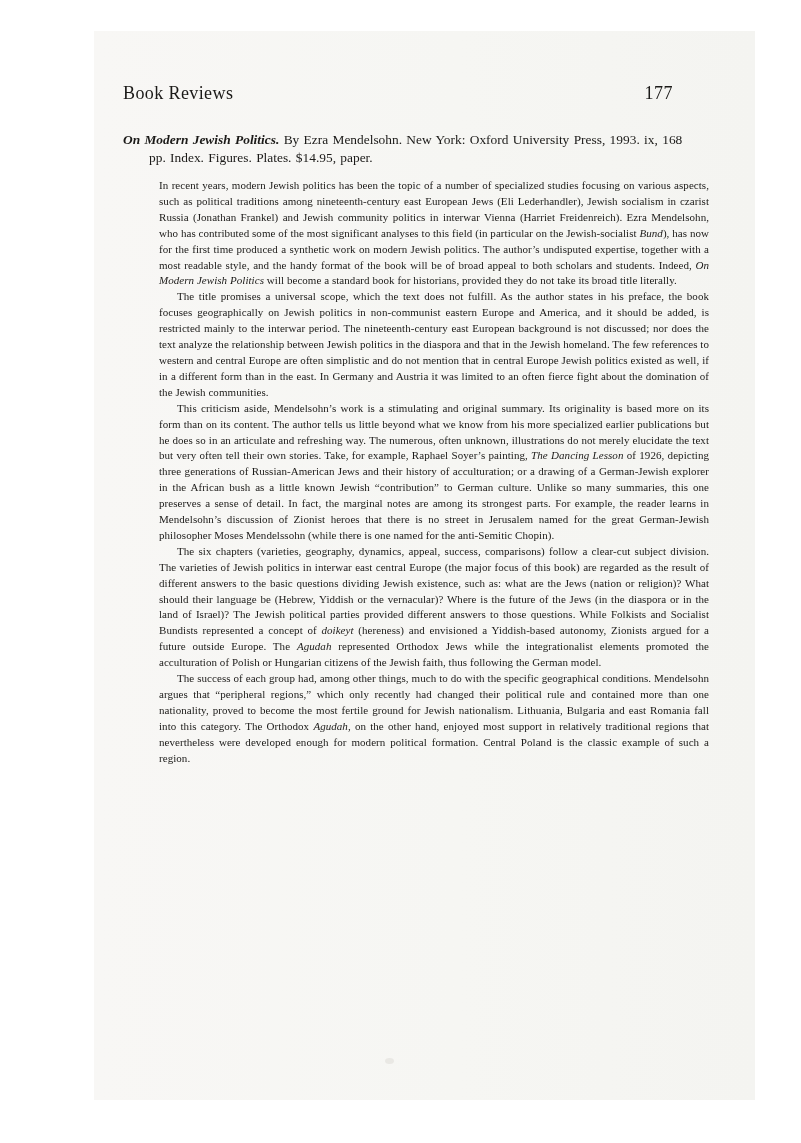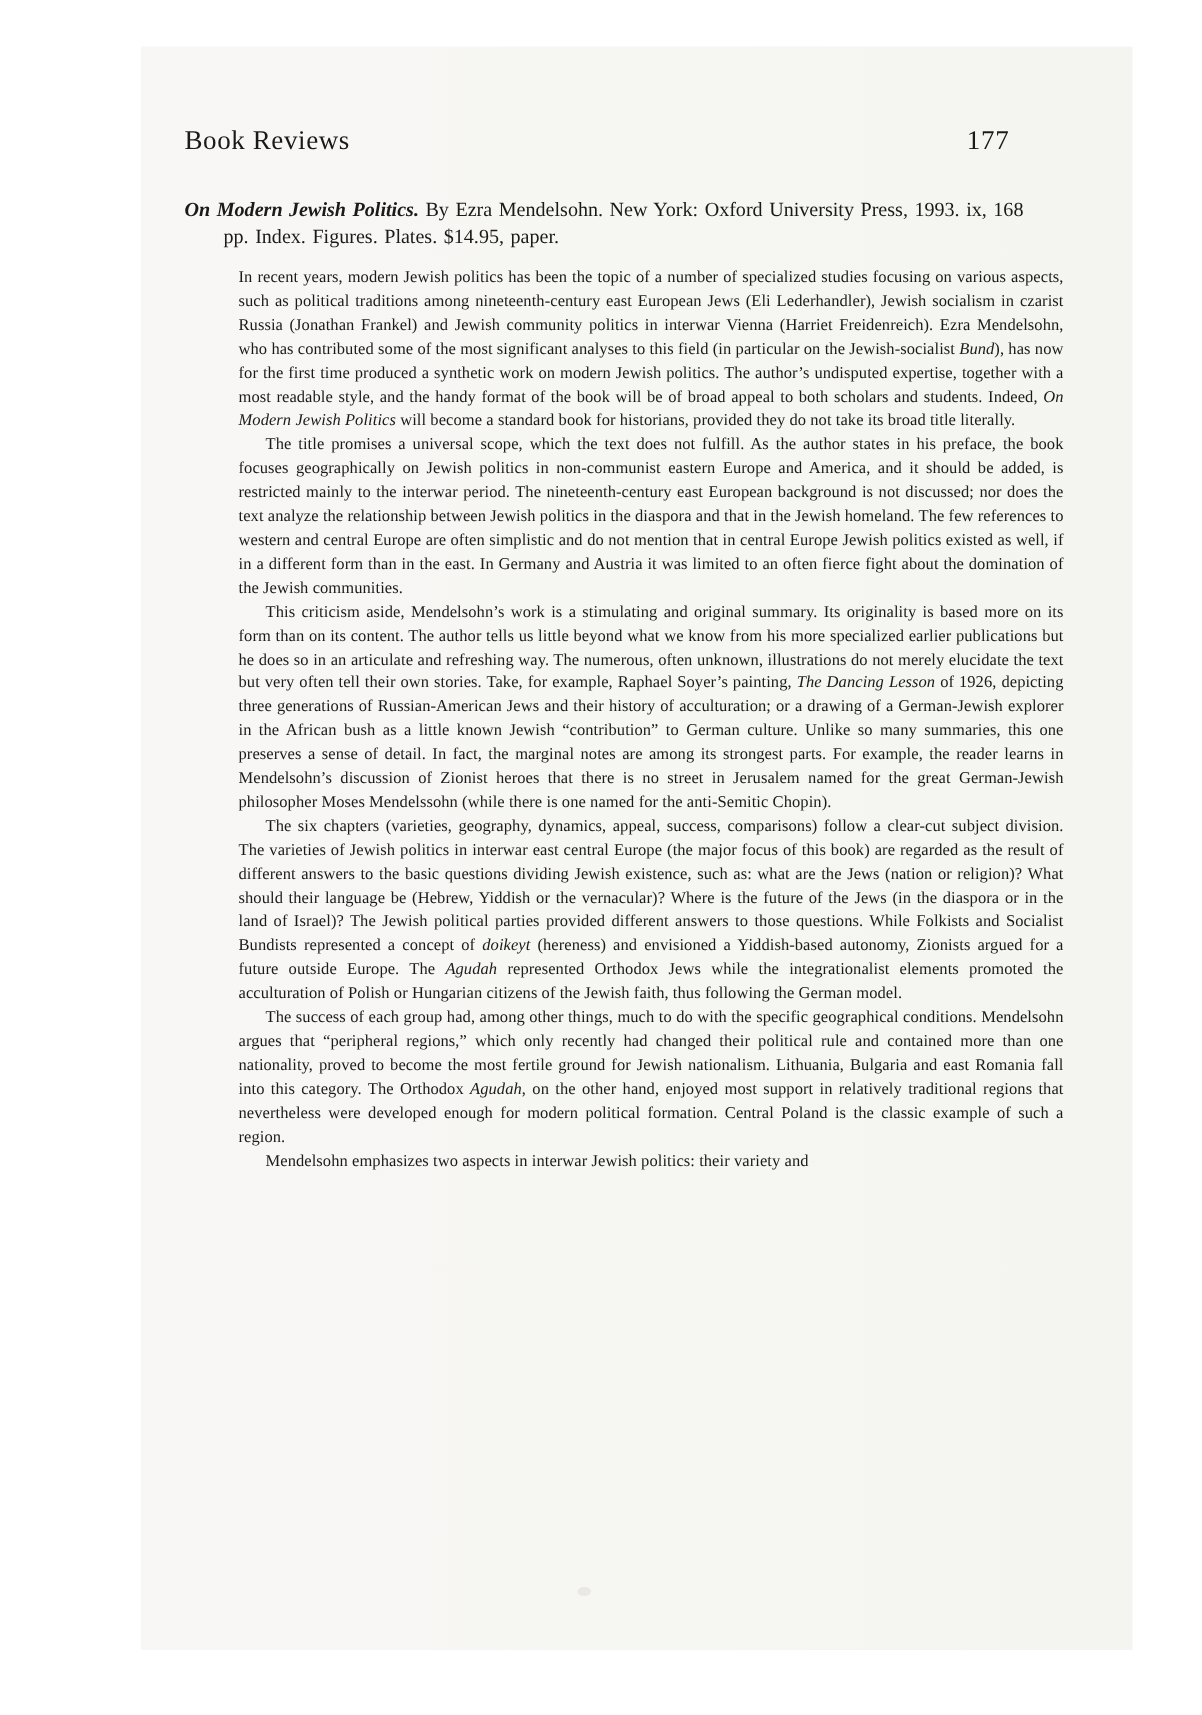--- a/index.html
+++ b/index.html
@@ -100,18 +100,17 @@
     </div>
 
     <div class="citation"><span class="run-bold-italic">On Modern Jewish Politics.</span><span> By Ezra Mendelsohn. New York: Oxford University Press, 1993. ix, 168 pp. Index. Figures. Plates. $14.95, paper.</span></div>
 
     <div class="body-text">
       <p class="para no-indent"><span>In recent years, modern Jewish politics has been the topic of a number of specialized studies focusing on various aspects, such as political traditions among nineteenth-century east European Jews (Eli Lederhandler), Jewish socialism in czarist Russia (Jonathan Frankel) and Jewish community politics in interwar Vienna (Harriet Freidenreich). Ezra Mendelsohn, who has contributed some of the most significant analyses to this field (in particular on the Jewish-socialist </span><span class="run-italic">Bund</span><span>), has now for the first time produced a synthetic work on modern Jewish politics. The author’s undisputed expertise, together with a most readable style, and the handy format of the book will be of broad appeal to both scholars and students. Indeed, </span><span class="run-italic">On Modern Jewish Politics</span><span> will become a standard book for historians, provided they do not take its broad title literally.</span></p>
       <p class="para"><span>The title promises a universal scope, which the text does not fulfill. As the author states in his preface, the book focuses geographically on Jewish politics in non-communist eastern Europe and America, and it should be added, is restricted mainly to the interwar period. The nineteenth-century east European background is not discussed; nor does the text analyze the relationship between Jewish politics in the diaspora and that in the Jewish homeland. The few references to western and central Europe are often simplistic and do not mention that in central Europe Jewish politics existed as well, if in a different form than in the east. In Germany and Austria it was limited to an often fierce fight about the domination of the Jewish communities.</span></p>
       <p class="para"><span>This criticism aside, Mendelsohn’s work is a stimulating and original summary. Its originality is based more on its form than on its content. The author tells us little beyond what we know from his more specialized earlier publications but he does so in an articulate and refreshing way. The numerous, often unknown, illustrations do not merely elucidate the text but very often tell their own stories. Take, for example, Raphael Soyer’s painting, </span><span class="run-italic">The Dancing Lesson</span><span> of 1926, depicting three generations of Russian-American Jews and their history of acculturation; or a drawing of a German-Jewish explorer in the African bush as a little known Jewish “contribution” to German culture. Unlike so many summaries, this one preserves a sense of detail. In fact, the marginal notes are among its strongest parts. For example, the reader learns in Mendelsohn’s discussion of Zionist heroes that there is no street in Jerusalem named for the great German-Jewish philosopher Moses Mendelssohn (while there is one named for the anti-Semitic Chopin).</span></p>
       <p class="para"><span>The six chapters (varieties, geography, dynamics, appeal, success, comparisons) follow a clear-cut subject division. The varieties of Jewish politics in interwar east central Europe (the major focus of this book) are regarded as the result of different answers to the basic questions dividing Jewish existence, such as: what are the Jews (nation or religion)? What should their language be (Hebrew, Yiddish or the vernacular)? Where is the future of the Jews (in the diaspora or in the land of Israel)? The Jewish political parties provided different answers to those questions. While Folkists and Socialist Bundists represented a concept of </span><span class="run-italic">doikeyt</span><span> (hereness) and envisioned a Yiddish-based autonomy, Zionists argued for a future outside Europe. The </span><span class="run-italic">Agudah</span><span> represented Orthodox Jews while the integrationalist elements promoted the acculturation of Polish or Hungarian citizens of the Jewish faith, thus following the German model.</span></p>
       <p class="para"><span>The success of each group had, among other things, much to do with the specific geographical conditions. Mendelsohn argues that “peripheral regions,” which only recently had changed their political rule and contained more than one nationality, proved to become the most fertile ground for Jewish nationalism. Lithuania, Bulgaria and east Romania fall into this category. The Orthodox </span><span class="run-italic">Agudah</span><span>, on the other hand, enjoyed most support in relatively traditional regions that nevertheless were developed enough for modern political formation. Central Poland is the classic example of such a region.</span></p>
-      <p class="para"><span>Mendelsohn emphasizes two aspects in interwar Jewish politics: their variety and</span></p>
     </div>
 
     <div class="scan-smudge"></div>
   </div>
 </div>
 
 </body></html>

